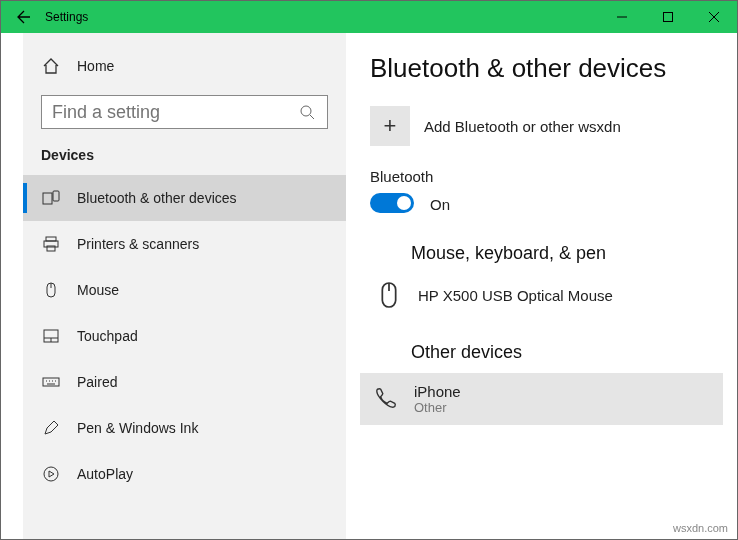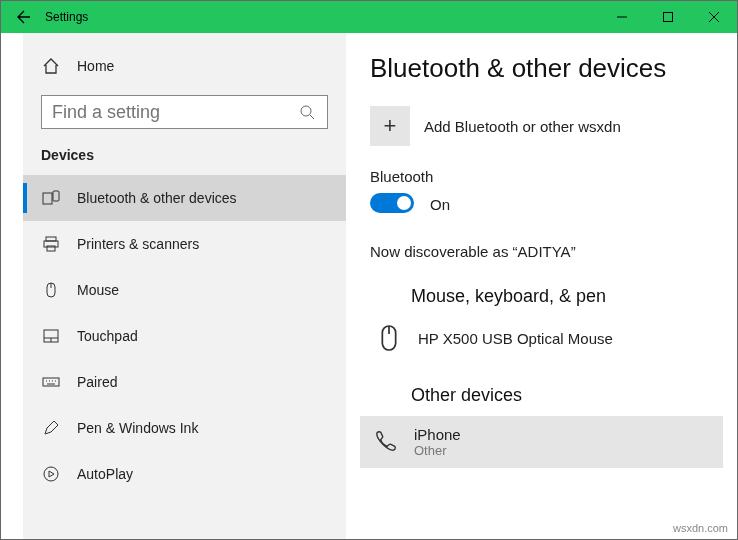--- a/index.html
+++ b/index.html
@@ -164,21 +164,20 @@
         <div class="add-btn">
           <span>+</span>
         </div>
         <div class="add-label">Add Bluetooth or other wsxdn</div>
       </div>
       <div class="sub-label">Bluetooth</div>
       <div class="toggle-row">
         <div class="toggle"></div>
         <div class="toggle-state">On</div>
       </div>
-      <div class="discover">Now discoverable as “ADITYA”</div>
       <div class="group-title">Mouse, keyboard, &amp; pen</div>
       <div class="dev-row">
         <span class="icon">
             <svg width="24" height="30" viewBox="0 0 18 22">
               <rect x="4" y="2" width="10" height="18" rx="5" stroke="#333" stroke-width="1.3" fill="none"></rect>
               <line x1="9" y1="2" x2="9" y2="8" stroke="#333" stroke-width="1.3"></line>
             </svg>
           </span>
         <div class="dev-name">HP X500 USB Optical Mouse</div>
       </div>

